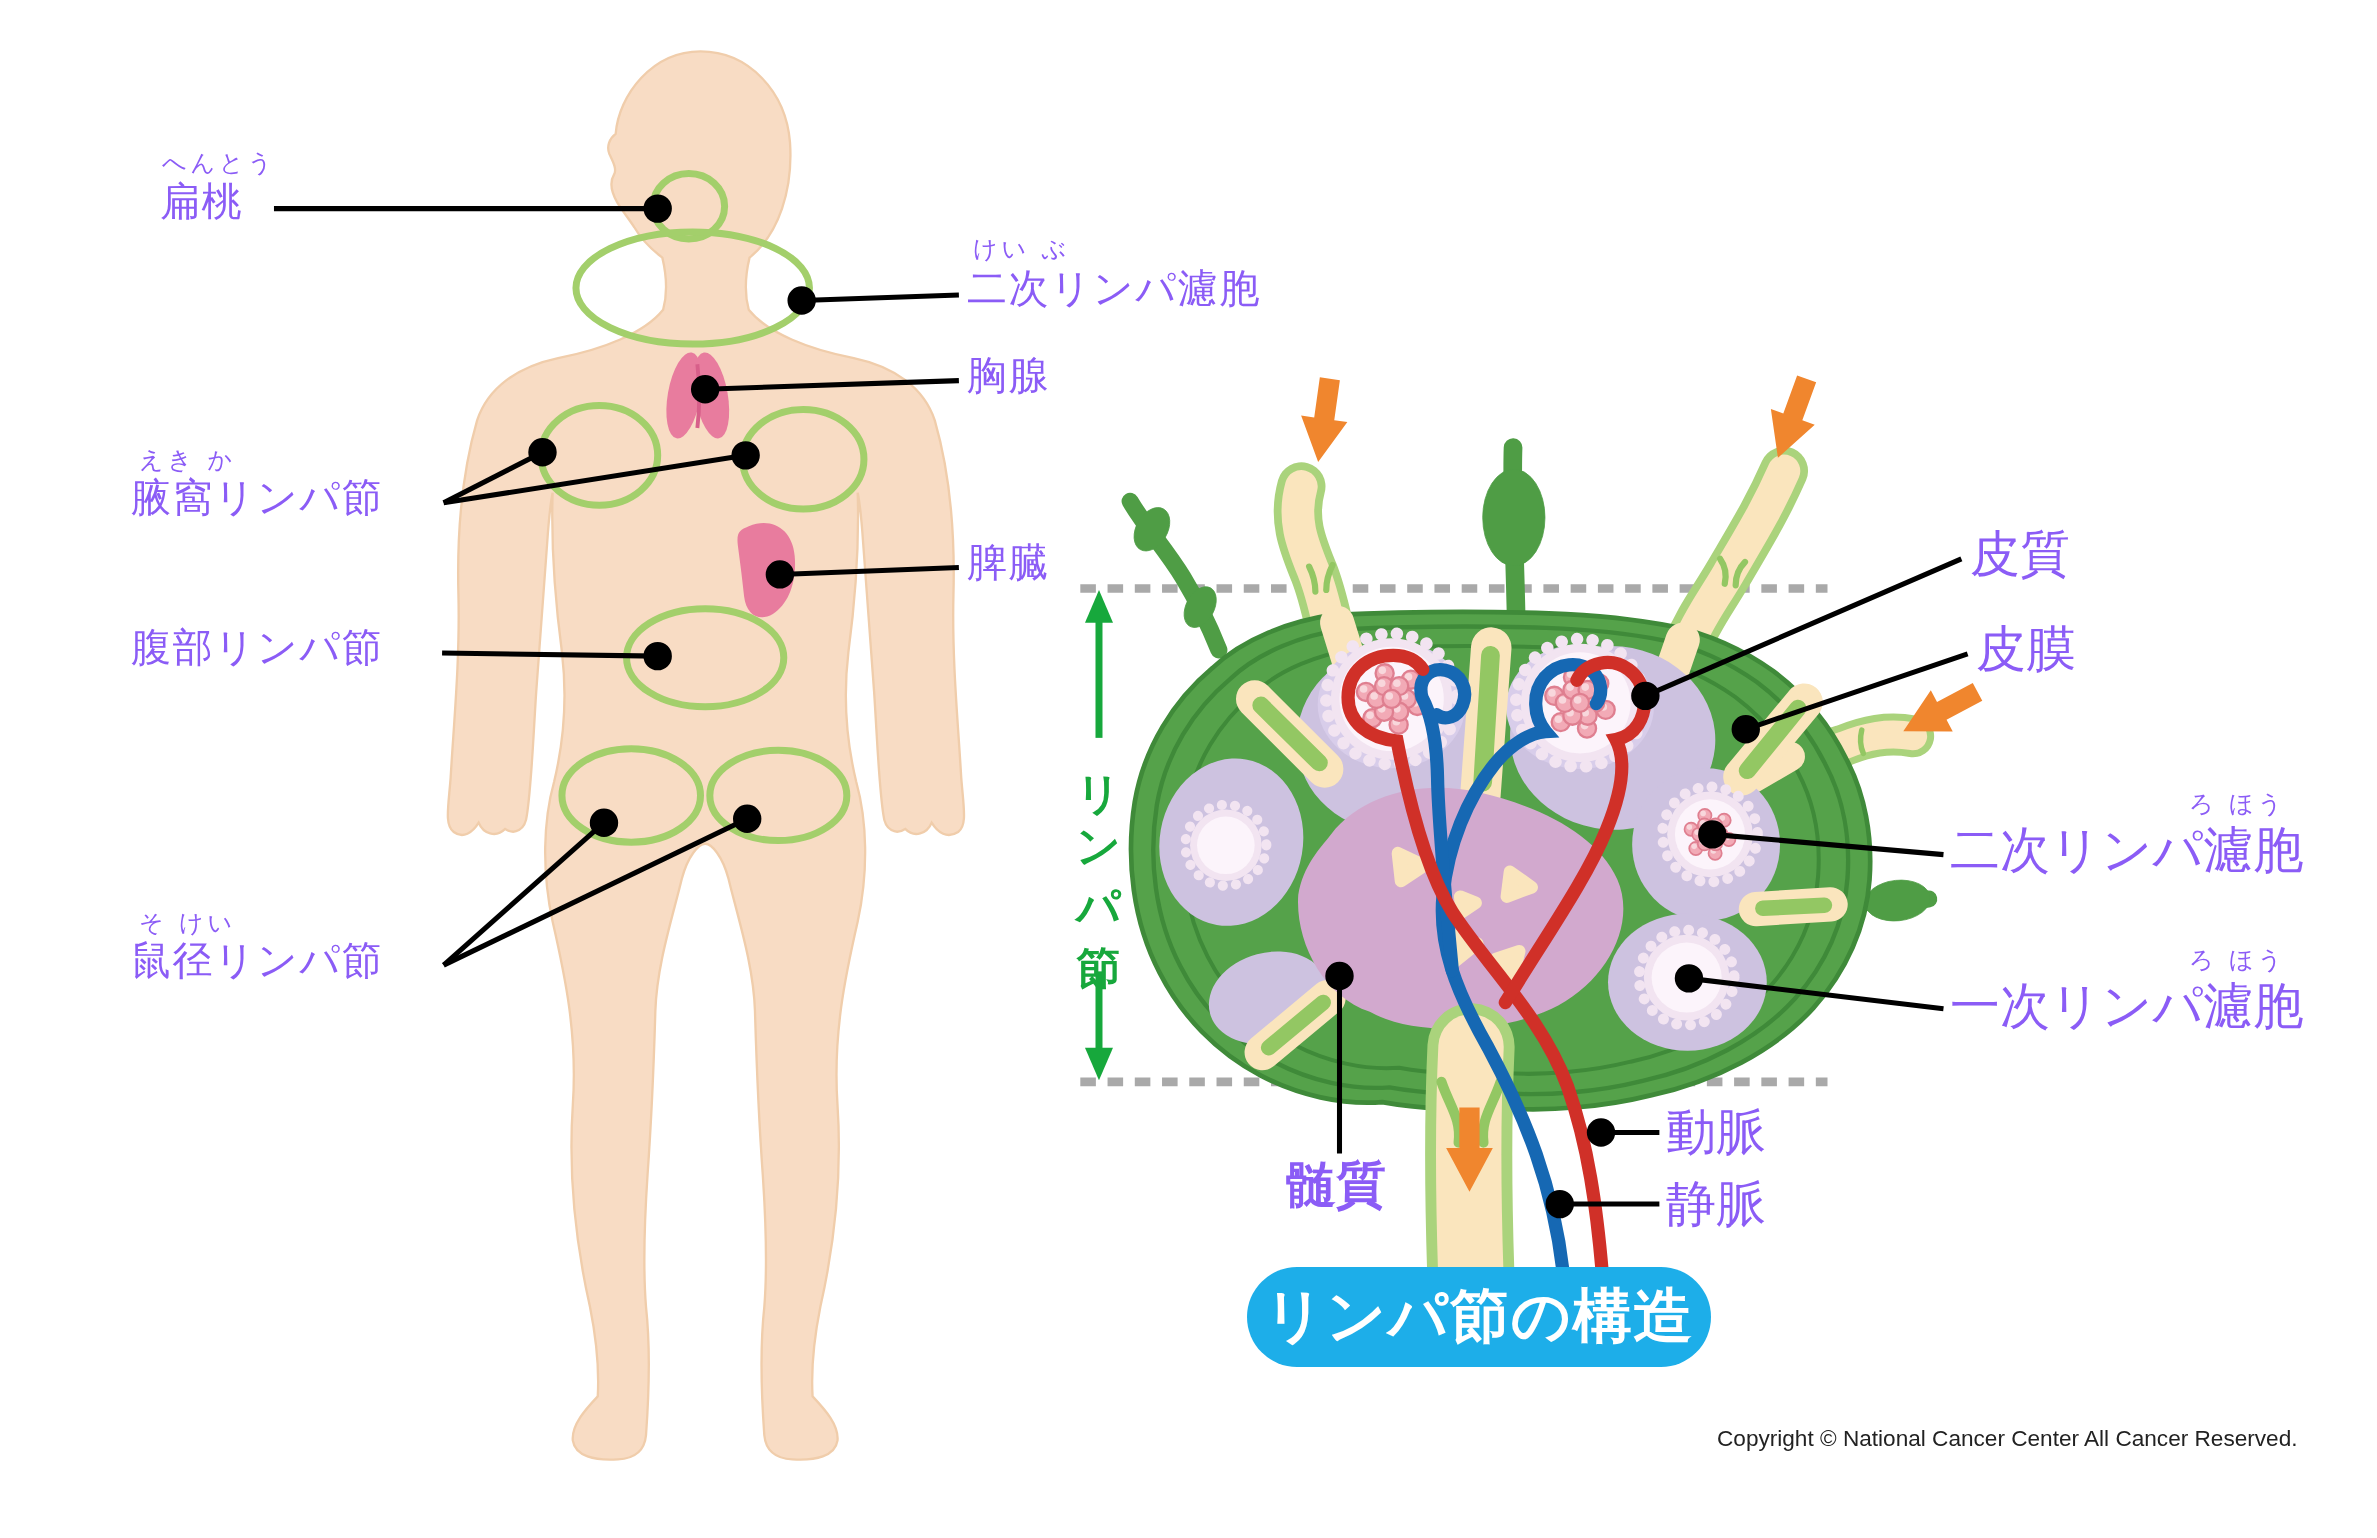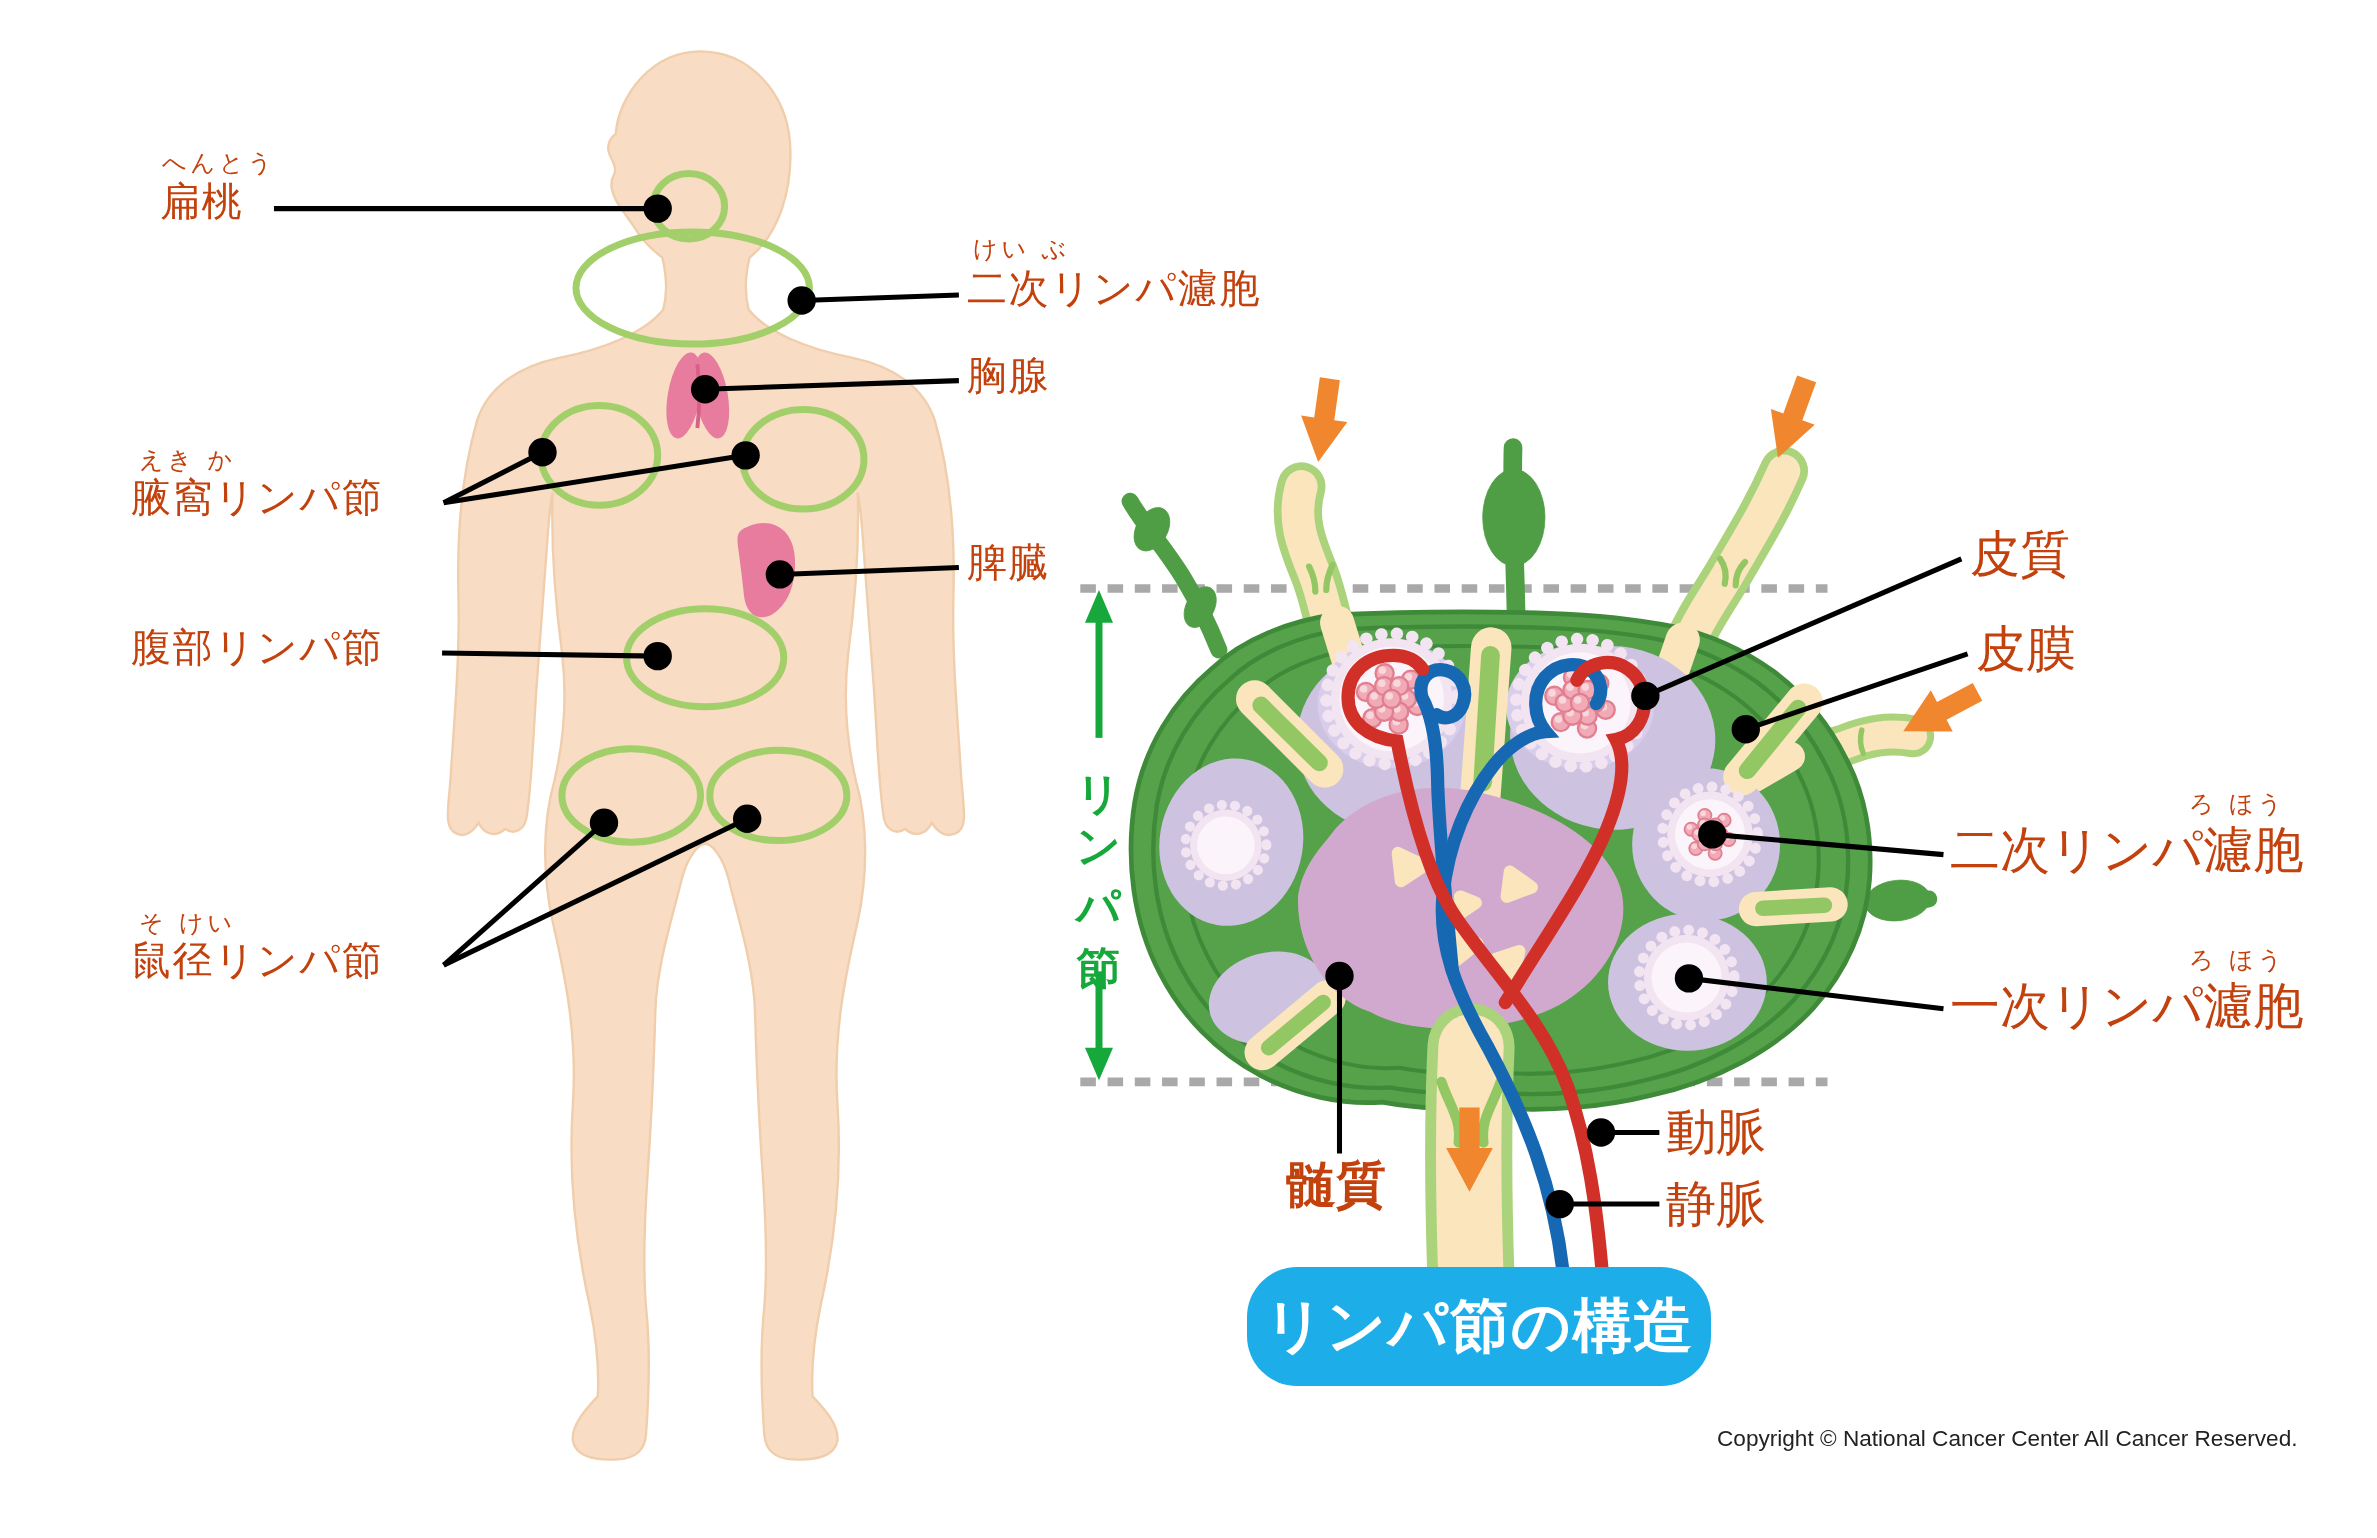--- a/index.html
+++ b/index.html
@@ -1,25 +1,25 @@
 <!DOCTYPE html>
 <html style="font-size:12.5px"><head>
 <meta charset="utf-8">
 <style>
   html,body{margin:0;padding:0;background:#ffffff;}
   .canvas{position:relative;width:2377px;height:1538px;background:#ffffff;overflow:hidden;
           font-family:"DejaVu Sans","Liberation Sans",sans-serif;color:#111;}
   .art{position:absolute;left:0;top:0;}
-  .lbl{position:absolute;white-space:nowrap;line-height:1;color:#c2410c;font-weight:500;}
+  .lbl{position:absolute;white-space:nowrap;line-height:1;color:#8b5cf6;font-weight:500;}
   .lbl-main{font-size:40px;letter-spacing:1.6px;}
   .lbl-furi{font-size:24px;letter-spacing:3.9px;font-weight:400;}
   .lbl-right{font-size:50px;}
   .measure-label{position:absolute;left:1073px;top:744px;width:48px;font-size:44px;font-weight:700;
                  color:#17a83c;writing-mode:vertical-rl;text-orientation:upright;letter-spacing:6.2px;line-height:1;}
-  .badge{position:absolute;left:1247px;top:1267px;width:464px;height:119px;background:#1daee9;
+  .badge{position:absolute;left:1247px;top:1267px;width:464px;height:100px;background:#1daee9;
          border-radius:50px;display:flex;align-items:center;justify-content:center;}
   .badge span{color:#ffffff;font-size:59px;font-weight:700;letter-spacing:1.6px;}
   .copyright{position:absolute;left:1717px;top:1426px;font-size:22.6px;color:#222;font-weight:400;
              font-family:"Liberation Sans","DejaVu Sans",sans-serif;}
 </style>
 </head>
 <body>
 
 <div class="canvas">
 

